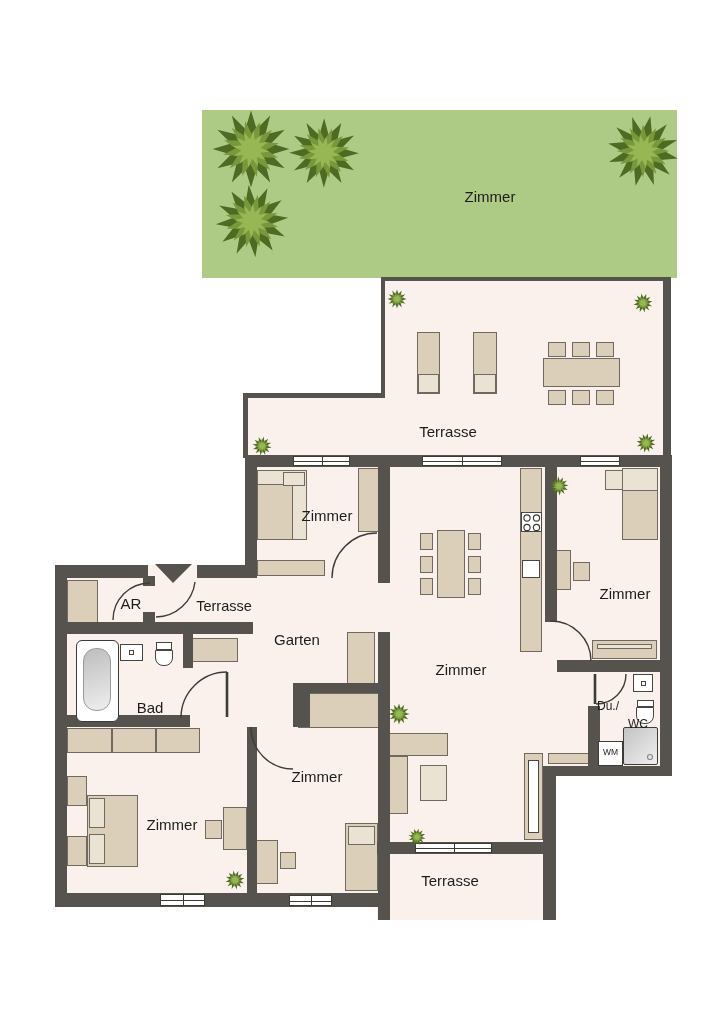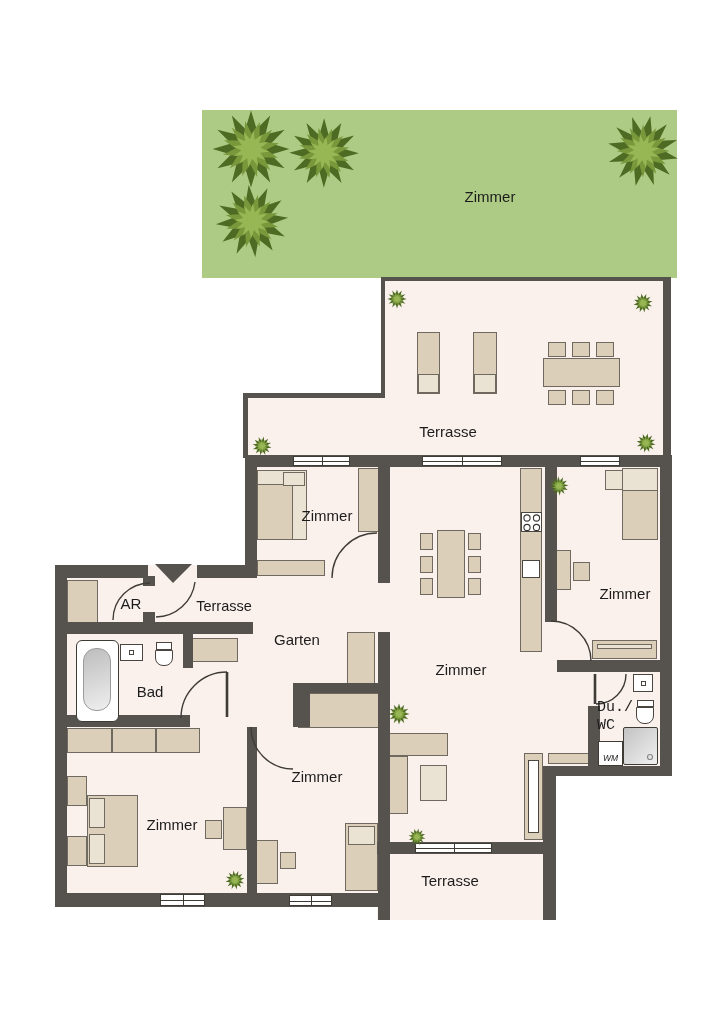--- a/index.html
+++ b/index.html
@@ -13,32 +13,32 @@
   .floor{background:#faf1ed;}
   .garden{background:#aecb85;}
   .wall{background:#56524d;}
   .furn{position:absolute;background:#dccfb9;border:1px solid #6f6960;box-sizing:border-box;}
   .furn.li{background:#eae2d3;}
   .furn.wh{background:#ffffff;border:1px solid #4a453f;}
   .window{position:absolute;background:#ffffff;border:1.4px solid #3e3a34;box-sizing:border-box;}
   .window .hline{position:absolute;left:0;right:0;top:50%;height:1px;background:#3e3a34;}
   .window .vdiv{position:absolute;top:0;bottom:0;width:1px;background:#3e3a34;left:50%;}
   .label{position:absolute;transform:translate(-50%,-50%);font-size:15px;white-space:nowrap;}
-  .label.small{font-size:15px;transform:none;font-family:Liberation Mono, monospace;}
+  .label.small{font-size:12px;transform:none;}
   #svgo{position:absolute;left:0;top:0;pointer-events:none;}
   #tub{position:absolute;left:76px;top:640px;width:43px;height:82px;background:#ffffff;
        border:1.5px solid #3e3a34;border-radius:6px;box-sizing:border-box;}
   #tub-inner{position:absolute;left:6px;top:7px;width:28px;height:63px;border-radius:13px;
        background:linear-gradient(160deg,#bdbdbd,#efefef);border:1px solid #9a9a9a;box-sizing:border-box;}
   #shower{position:absolute;left:623px;top:727px;width:35px;height:38px;
        background:linear-gradient(135deg,#c3c3c3,#f0f0f0);border:1.4px solid #3e3a34;
        border-radius:2px;box-sizing:border-box;}
   #wm-box{position:absolute;left:598px;top:741px;width:25px;height:25px;background:#ffffff;
        border:1.4px solid #3e3a34;box-sizing:border-box;font-size:8.5px;
-       display:flex;align-items:flex-end;justify-content:center;padding-bottom:2px;font-style:italic;}
+       display:flex;align-items:flex-end;justify-content:center;padding-bottom:8px;}
   .wc-tank{position:absolute;background:#fff;border:1px solid #4a453f;box-sizing:border-box;}
   .wc-bowl{position:absolute;background:#fff;border:1px solid #4a453f;border-radius:0 0 8px 8px;box-sizing:border-box;}
   .sink{position:absolute;background:#fff;border:1px solid #4a453f;box-sizing:border-box;}
   .sink:after{content:"";position:absolute;left:50%;top:50%;width:5px;height:5px;margin:-2.5px 0 0 -2.5px;
        border:1px solid #4a453f;box-sizing:border-box;background:#fff;}
 </style>
 </head>
 <body>
 
 <div id="plan">
@@ -226,17 +226,17 @@
   <div class="label" style="left:490px;top:196px;">Zimmer</div>
   <div class="label" style="left:448px;top:431px;">Terrasse</div>
   <div class="label" style="left:327px;top:515px;">Zimmer</div>
   <div class="label" style="left:625px;top:593px;">Zimmer</div>
   <div class="label" style="left:461px;top:669px;">Zimmer</div>
   <div class="label" style="left:172px;top:824px;">Zimmer</div>
   <div class="label" style="left:317px;top:776px;">Zimmer</div>
   <div class="label" style="left:224px;top:606px;font-size:14.5px;">Terrasse</div>
   <div class="label" style="left:297px;top:639px;">Garten</div>
   <div class="label" style="left:131px;top:603px;">AR</div>
-  <div class="label" style="left:150px;top:691px;">Bad</div>
+  <div class="label" style="left:150px;top:707px;">Bad</div>
   <div class="label small" style="left:597px;top:699px;">Du./</div>
-  <div class="label small" style="left:597px;top:717px;">WC</div>
+  <div class="label small" style="left:628px;top:717px;">WC</div>
   <div class="label" style="left:450px;top:880px;">Terrasse</div>
 </div>
 
 </body></html>

